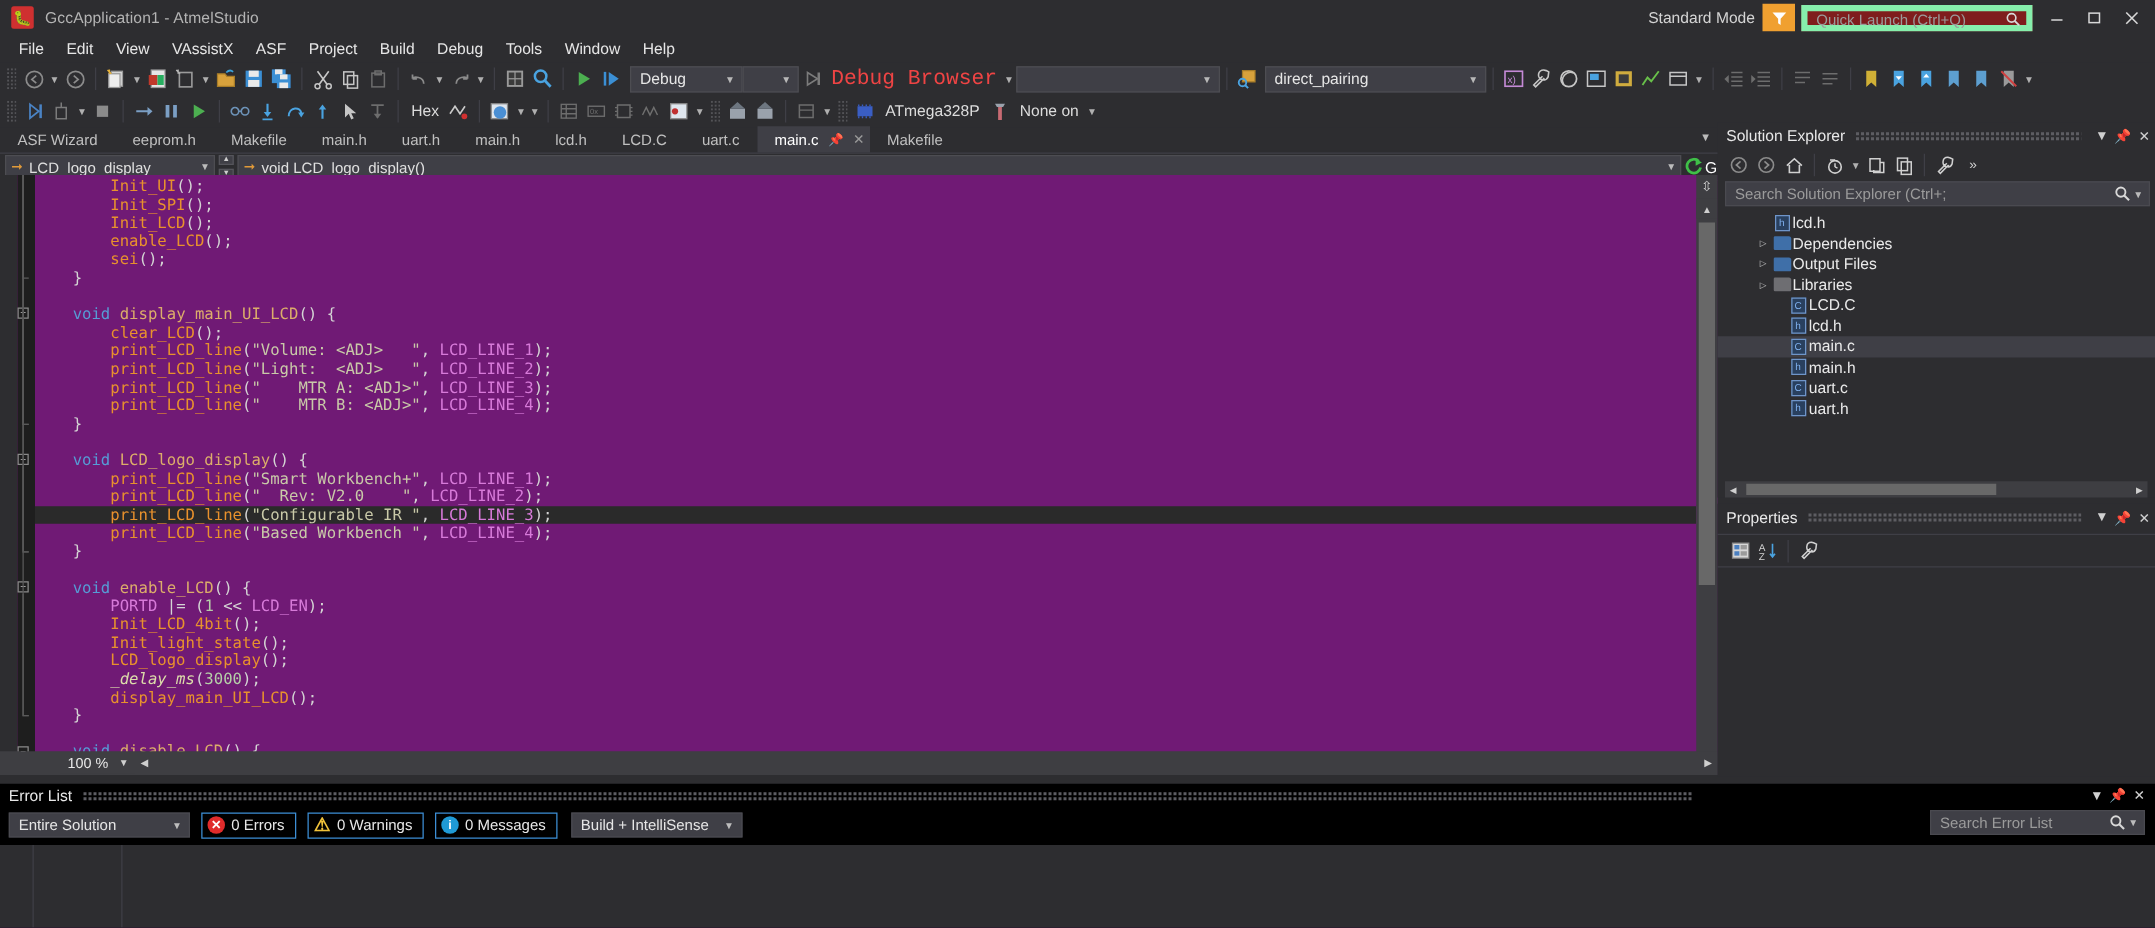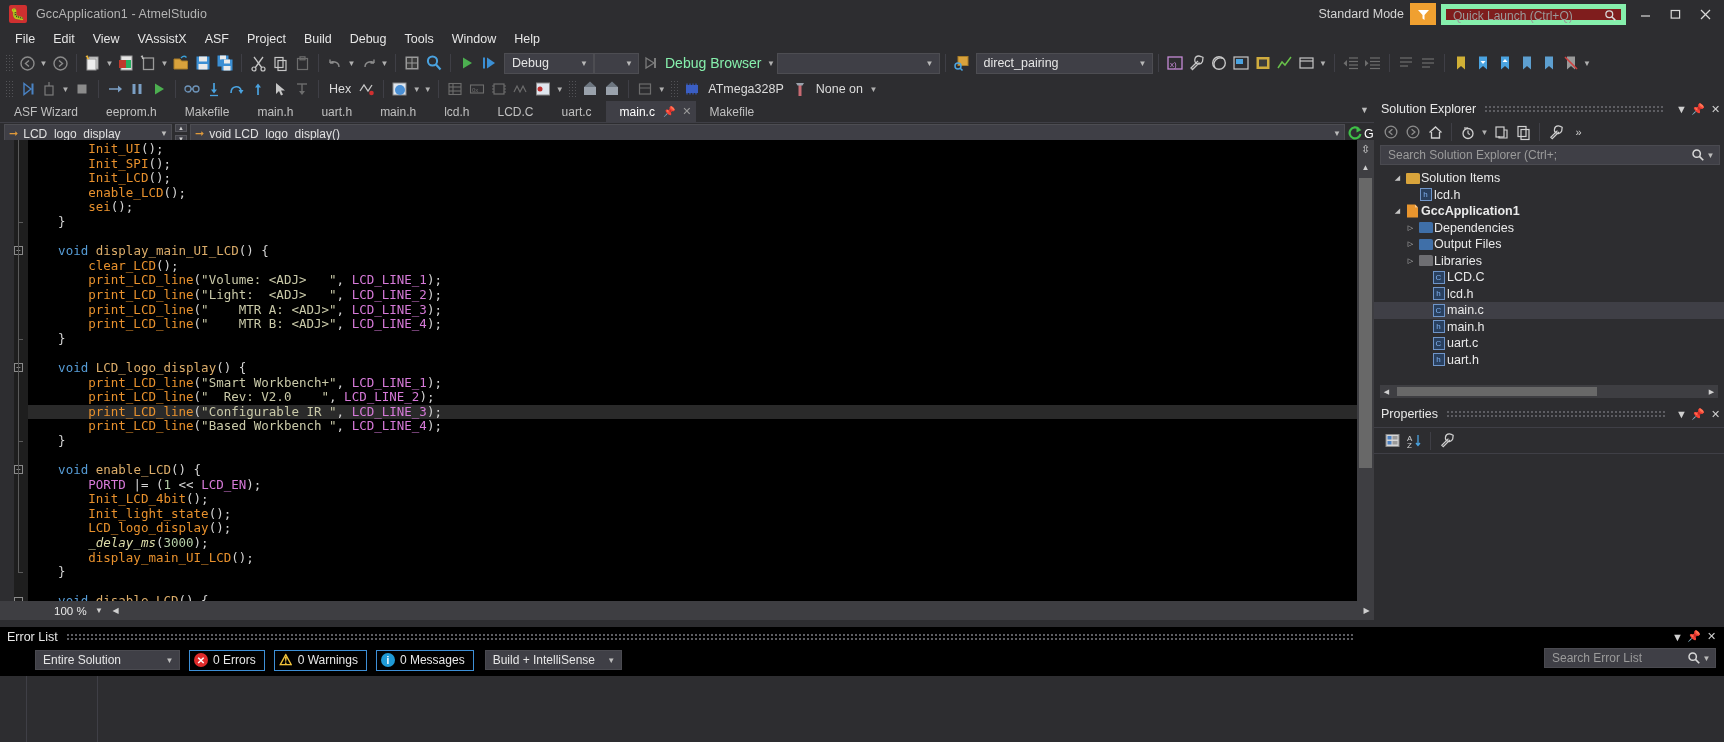--- a/index.html
+++ b/index.html
@@ -63,21 +63,21 @@
   .tbtn svg { display:block; }
   .caret { width: 11px; display:flex; align-items:center; justify-content:center;
            font-size: 8px; color: #b0b0b0; }
   .tb-combo {
     height: 21px; background: #3f3f46; border: 1px solid #4d4d52;
     display:flex; align-items:center; padding: 0 2px 0 7px; font-size: 12.5px; color: #e6e6e6;
   }
   .tb-combo .cv { flex: 1; white-space: nowrap; overflow: hidden; }
   .tb-combo .cb { width: 14px; text-align: center; font-size: 8px; color: #b8b8b8; }
   .tb-label { font-size: 12.5px; color: #dcdcdc; padding: 0 5px; white-space: nowrap; }
-  .tb-label-dim { font-size: 14px; color: #86efac; padding: 0 4px; white-space: nowrap; }
+  .tb-label-dim { font-size: 17px; color: #ef4444; padding: 0 4px; white-space: nowrap; font-family: Liberation Mono, monospace; }
 
   
   #tabstrip {
     height: 21px; background: #2d2d30; display:flex; align-items: flex-end;
     position: relative; border-bottom: 1px solid #3f3f46;
   }
   .doctab {
     height: 21px; display:flex; align-items:center; padding: 0 14px;
     font-size: 12px; color: #c0c0c0; white-space: nowrap;
   }
@@ -94,21 +94,21 @@
     display:flex; align-items:center; font-size: 12px; color: #e0e0e0; padding-left: 4px;
   }
   .nav-arrow { color: #e09a3a; font-size: 11px; margin-right: 5px; }
   .nav-spin { width: 12px; height: 19px; display:flex; flex-direction:column;
               justify-content:space-between; margin: 0 3px; }
   .nav-spin div { height: 8px; background: #3f3f46; border:1px solid #55555b;
                   font-size: 6px; color: #cfcfcf; display:flex; align-items:center; justify-content:center; }
 
   
   #editor-wrap { position: absolute; left: 0; top: 140px; width: 1374px; height: 480px;
-                 background: #000000; display:flex; }
+                 background: #701a75; display:flex; }
   #margin-indicator { width: 14px; background: #2d2d30; height: 100%; }
   #fold-col { width: 14px; background: #1e1e1e; height: 100%; position: relative; }
   #code {
     flex: 1; font-family: "DejaVu Sans Mono", monospace; font-size: 12.5px;
     line-height: 14.6px; padding-top: 2px; position: relative; overflow: hidden;
     white-space: pre;
   }
   .ln { height: 14.6px; padding-left: 0px; position: relative; }
   .ln.hl { background: #2a2a2a; }
   .kw   { color: #569cd6; }
@@ -879,43 +879,26 @@
   </div>
   <div id="sol-search">
     <span class="ph">Search Solution Explorer (Ctrl+;</span>
     <svg width="14" height="14" viewBox="0 0 16 16">
         <circle cx="6.5" cy="6.5" r="4.2" fill="none" stroke="#d8d8d8" stroke-width="1.7"></circle>
         <line x1="9.6" y1="9.6" x2="14" y2="14" stroke="#d8d8d8" stroke-width="1.9"></line>
       </svg>
     <span style="width:11px;text-align:center;font-size:8px;color:#bbb;">▼</span>
   </div>
   <div id="sol-tree">
-      <div class="trow" style="padding-left: 17px;">
-        <span class="texp">◢</span>
-        <span class="ticon">
-          <div class="folder"></div>
-        </span>
-        <span class="tlbl">Solution Items</span>
-      </div>
       <div class="trow" style="padding-left: 30px;">
         <span class="texp"></span>
         <span class="ticon">
           <div class="fico">h</div>
         </span>
         <span class="tlbl">lcd.h</span>
-      </div>
-      <div class="trow" style="padding-left: 17px;">
-        <span class="texp">◢</span>
-        <span class="ticon">
-          <svg width="13" height="14" viewBox="0 0 13 14">
-            <path d="M1 0.5 h8 l3 3 v10 h-11 z" fill="#e8952e"></path>
-            <path d="M9 0.5 v3 h3 z" fill="#f6c48a"></path>
-          </svg>
-        </span>
-        <span class="tlbl bold">GccApplication1</span>
       </div>
       <div class="trow" style="padding-left: 30px;">
         <span class="texp">▷</span>
         <span class="ticon">
           <div class="folder blue"></div>
         </span>
         <span class="tlbl">Dependencies</span>
       </div>
       <div class="trow" style="padding-left: 30px;">
         <span class="texp">▷</span>
@@ -1023,21 +1006,21 @@
   <div id="el-head">
     <span style="font-size:12.5px;color:#e8e8e8;">Error List</span>
     <span class="dots" style="margin-right:370px;"></span>
   </div>
   <div id="el-head-right">
     <span class="panel-btn">▼</span>
     <span class="panel-btn">📌</span>
     <span class="panel-btn">✕</span>
   </div>
   <div id="el-toolbar">
-    <div class="el-combo" style="width:145px;margin-left:28px;">
+    <div class="el-combo" style="width:145px;">
       <span style="flex:1">Entire Solution</span>
       <span class="cb">▼</span>
     </div>
     <div class="el-toggle">
       <span class="badge-ico" style="background:#e02b2b;">✕</span>
       <span>0 Errors</span>
     </div>
     <div class="el-toggle">
       <span class="badge-ico" style="background:transparent;color:#f0c23a;font-size:15px;">⚠</span>
       <span>0 Warnings</span>

